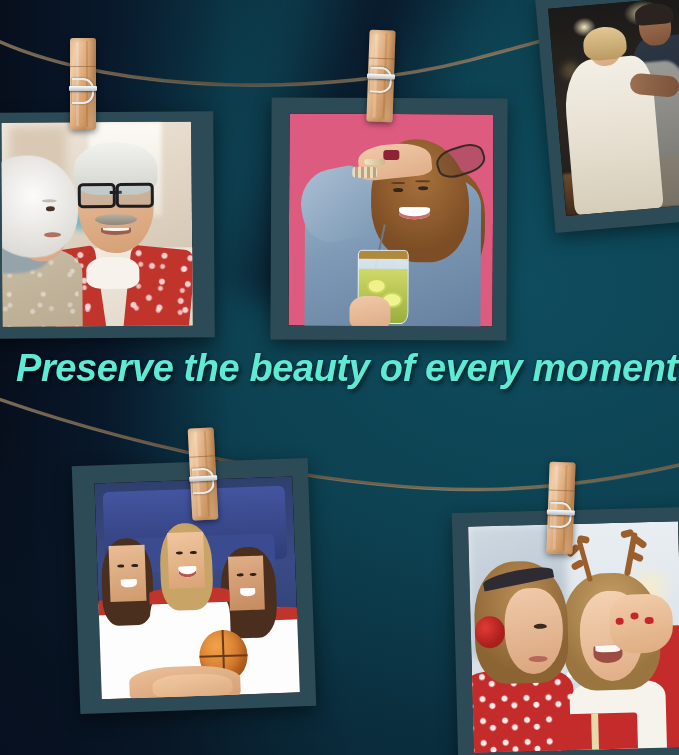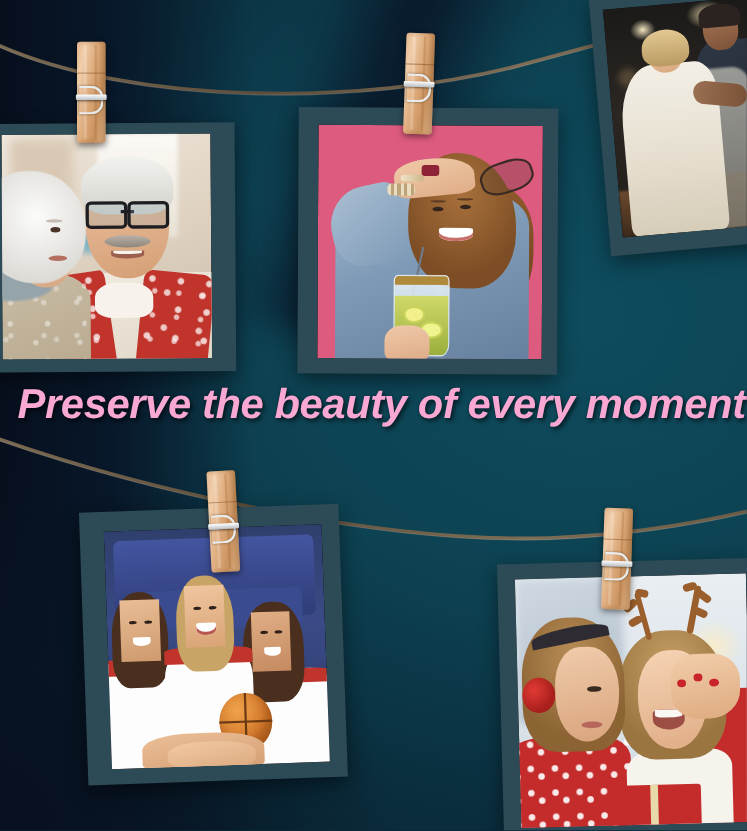--- a/index.html
+++ b/index.html
@@ -48,21 +48,21 @@
   .pin .notch{position:absolute;left:-1px;width:calc(100% + 2px);height:5px;
     background:linear-gradient(180deg,#fdfdfd,#b9bfc4);border-radius:1px;
     box-shadow:0 1px 2px rgba(0,0,0,.5);}
   .pin .spring{position:absolute;left:2px;right:2px;height:22px;
     border:2px solid #e8ecee;border-left:none;border-radius:0 11px 11px 0;
     box-shadow:0 0 2px rgba(0,0,0,.5);}
   .pin .seam{position:absolute;left:0;width:100%;height:1px;background:rgba(120,70,30,.45);}
 
   
   #headline{position:absolute;left:16px;top:349px;width:663px;
-    font-size:38px;font-weight:bold;font-style:italic;color:#f9a8d4;
+    font-size:38px;font-weight:bold;font-style:italic;color:#5eead4;
     letter-spacing:-.4px;white-space:nowrap;line-height:1;
     text-shadow:2px 3px 4px rgba(0,0,0,.55), 0 0 2px rgba(0,0,0,.4);}
 
   
   .ph-seniors{background:linear-gradient(160deg,#efe7dd 0%,#e2d6c6 40%,#cdbca8 100%);}
   .sn-win{position:absolute;left:46%;top:0;width:38%;height:46%;
     background:linear-gradient(180deg,#fdfbf7,#e8e2d6);filter:blur(2px);}
   .sn-win2{position:absolute;left:4%;top:2%;width:30%;height:30%;
     background:#d9c9b4;filter:blur(5px);}
   .sn-teal{position:absolute;left:36%;top:44%;width:14%;height:9%;

